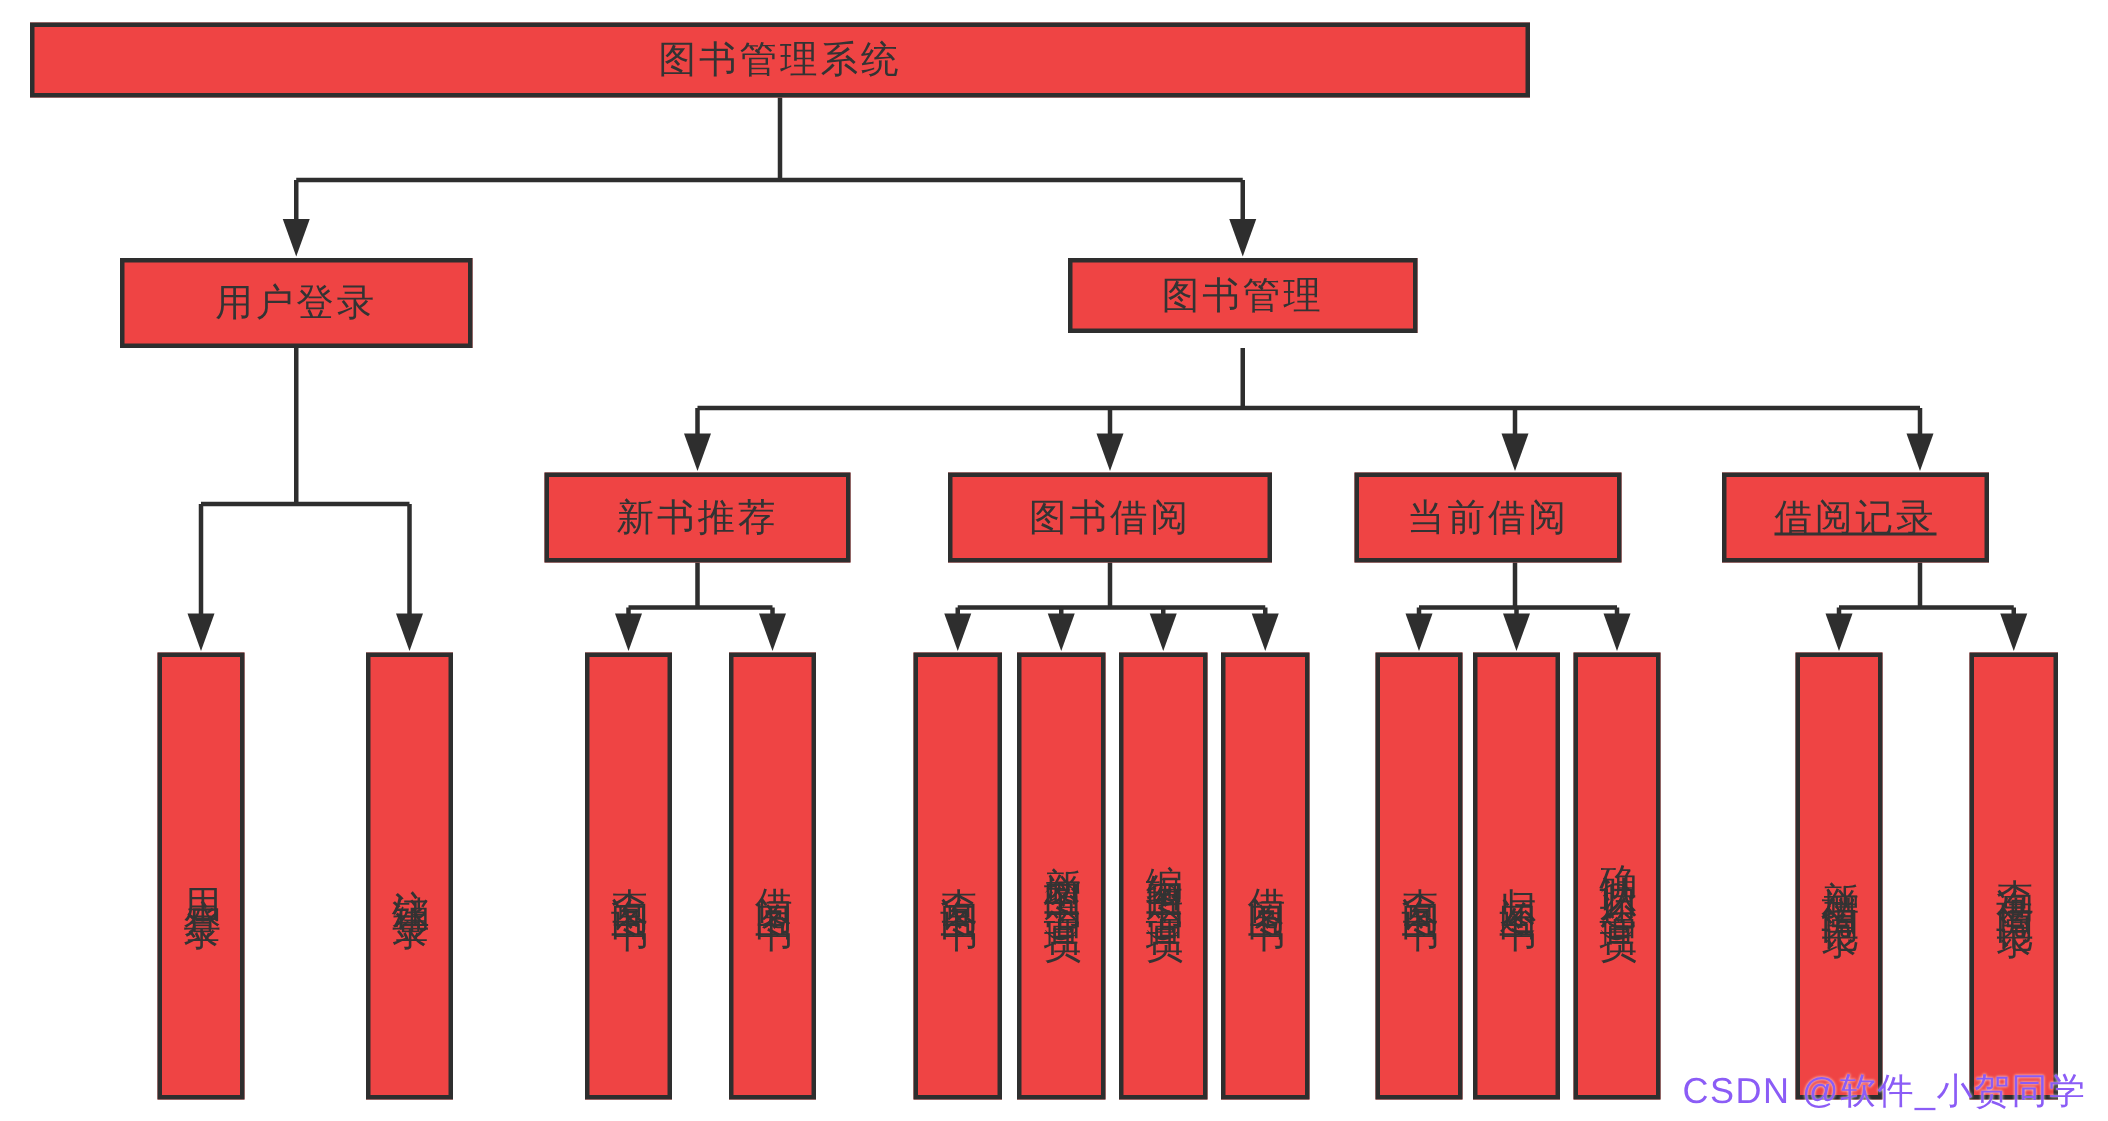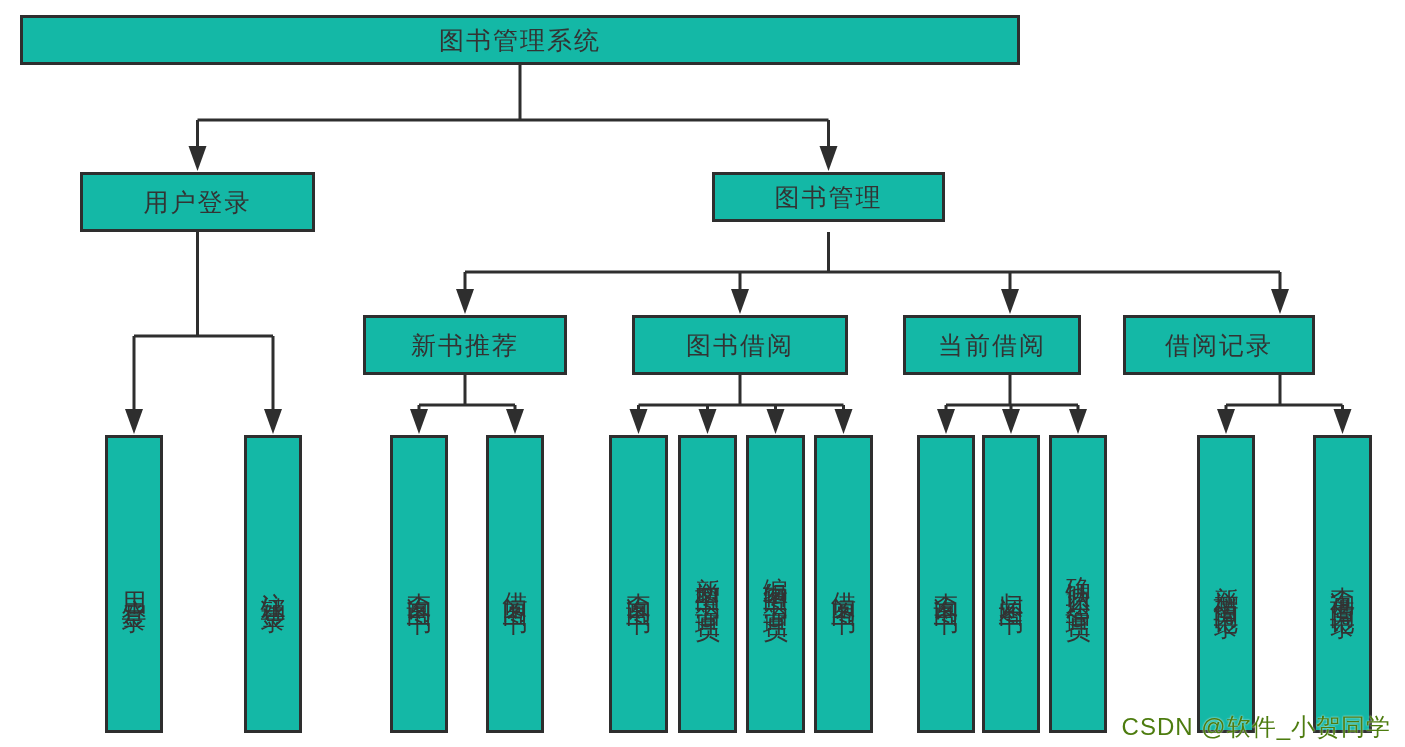--- a/index.html
+++ b/index.html
@@ -4,21 +4,21 @@
 <style>
   html, body { margin: 0; padding: 0; background: #ffffff; }
   body {
     width: 1405px; height: 747px; position: relative; overflow: hidden;
     font-family: "Liberation Sans", "DejaVu Sans", sans-serif;
   }
   #diagram { position: absolute; left: 0; top: 0; width: 1405px; height: 747px; }
   svg.connectors { position: absolute; left: 0; top: 0; z-index: 1; }
   .node {
     position: absolute; box-sizing: border-box; z-index: 2;
-    border: 3px solid #2e2e2e; background: #14b8a6; color: #333333;
+    border: 3px solid #2e2e2e; background: #ef4444; color: #333333;
     display: flex; align-items: center; justify-content: center;
     font-size: 25px; letter-spacing: 2px; text-align: center;
     line-height: 1.15;
   }
   .node.vertical {
     writing-mode: vertical-rl;
     letter-spacing: 6px;
     font-size: 25px;
     padding: 6px 0;
   }
@@ -31,21 +31,21 @@
 </head>
 <body style="background: rgb(255, 255, 255);">
 
 <div id="diagram">
     <div class="node" style="left: 20px; top: 15px; width: 1000px; height: 50px; border-color: rgb(46, 46, 46); color: rgb(51, 51, 51);">图书管理系统</div>
     <div class="node" style="left: 80px; top: 172px; width: 235px; height: 60px; border-color: rgb(46, 46, 46); color: rgb(51, 51, 51);">用户登录</div>
     <div class="node" style="left: 712px; top: 172px; width: 233px; height: 50px; border-color: rgb(46, 46, 46); color: rgb(51, 51, 51);">图书管理</div>
     <div class="node" style="left: 632px; top: 315px; width: 216px; height: 60px; border-color: rgb(46, 46, 46); color: rgb(51, 51, 51);">图书借阅</div>
     <div class="node" style="left: 363px; top: 315px; width: 204px; height: 60px; border-color: rgb(46, 46, 46); color: rgb(51, 51, 51);">新书推荐</div>
     <div class="node" style="left: 903px; top: 315px; width: 178px; height: 60px; border-color: rgb(46, 46, 46); color: rgb(51, 51, 51);">当前借阅</div>
-    <div class="node" style="left: 1123px; top: 315px; width: 192px; height: 60px; border-color: rgb(46, 46, 46); color: rgb(51, 51, 51);">借阅记录</div>
+    <div class="node" style="left: 1148px; top: 315px; width: 178px; height: 60px; border-color: rgb(46, 46, 46); color: rgb(51, 51, 51); text-decoration: underline;">借阅记录</div>
     <div class="node vertical" style="left: 105px; top: 435px; width: 58px; height: 298px; border-color: rgb(46, 46, 46); color: rgb(51, 51, 51);">用户登录</div>
     <div class="node vertical" style="left: 244px; top: 435px; width: 58px; height: 298px; border-color: rgb(46, 46, 46); color: rgb(51, 51, 51);">注销登录</div>
     <div class="node vertical" style="left: 390px; top: 435px; width: 58px; height: 298px; border-color: rgb(46, 46, 46); color: rgb(51, 51, 51);">查询图书</div>
     <div class="node vertical" style="left: 486px; top: 435px; width: 58px; height: 298px; border-color: rgb(46, 46, 46); color: rgb(51, 51, 51);">借阅图书</div>
     <div class="node vertical" style="left: 609px; top: 435px; width: 59px; height: 298px; border-color: rgb(46, 46, 46); color: rgb(51, 51, 51);">查询图书</div>
     <div class="node vertical" style="left: 678px; top: 435px; width: 59px; height: 298px; border-color: rgb(46, 46, 46); color: rgb(51, 51, 51);">新增图书（管理员）</div>
     <div class="node vertical" style="left: 746px; top: 435px; width: 59px; height: 298px; border-color: rgb(46, 46, 46); color: rgb(51, 51, 51);">编辑图书（管理员）</div>
     <div class="node vertical" style="left: 814px; top: 435px; width: 59px; height: 298px; border-color: rgb(46, 46, 46); color: rgb(51, 51, 51);">借阅图书</div>
     <div class="node vertical" style="left: 917px; top: 435px; width: 58px; height: 298px; border-color: rgb(46, 46, 46); color: rgb(51, 51, 51);">查询图书</div>
     <div class="node vertical" style="left: 982px; top: 435px; width: 58px; height: 298px; border-color: rgb(46, 46, 46); color: rgb(51, 51, 51);">归还图书</div>
@@ -69,13 +69,13 @@
       <polygon points="766.5,409 784.5,409 775.5,434" fill="#2e2e2e"></polygon>
       <polygon points="834.5,409 852.5,409 843.5,434" fill="#2e2e2e"></polygon>
       <polygon points="937,409 955,409 946,434" fill="#2e2e2e"></polygon>
       <polygon points="1002,409 1020,409 1011,434" fill="#2e2e2e"></polygon>
       <polygon points="1069,409 1087,409 1078,434" fill="#2e2e2e"></polygon>
       <polygon points="1217,409 1235,409 1226,434" fill="#2e2e2e"></polygon>
       <polygon points="1333.5,409 1351.5,409 1342.5,434" fill="#2e2e2e"></polygon>
     </svg>
   </div>
 
-<div class="watermark" style="color: #4d7c0f;">CSDN @软件_小贺同学</div>
+<div class="watermark" style="color: #8b5cf6;">CSDN @软件_小贺同学</div>
 
 </body></html>

